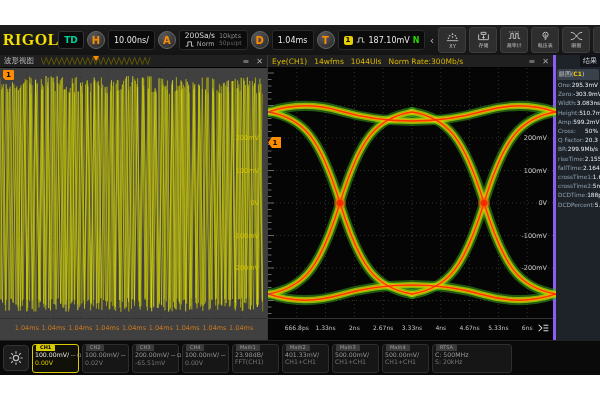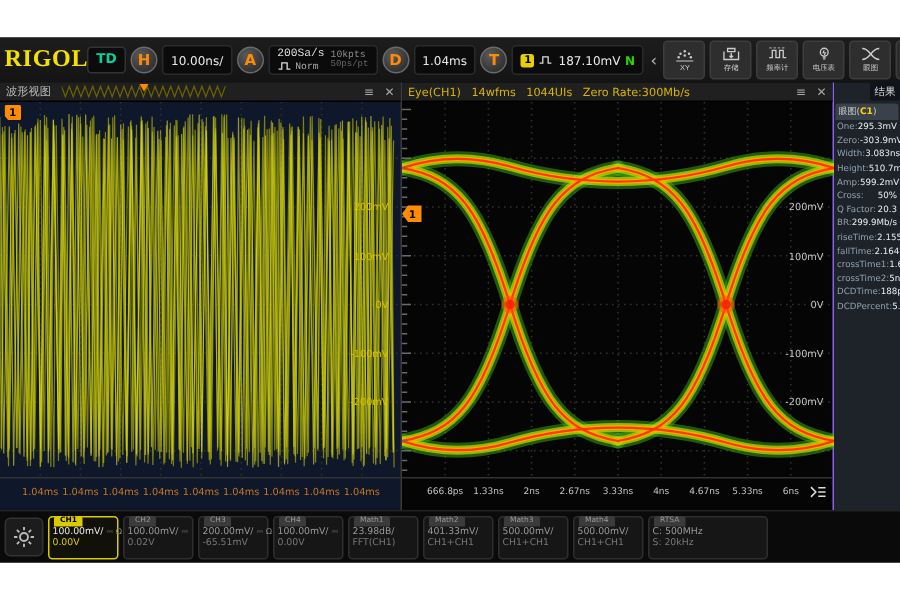--- a/index.html
+++ b/index.html
@@ -7,48 +7,48 @@
   .frame { position:relative; width:600px; height:400px; background:#fff;padding-left:41px; }
   .scope { position:absolute; top:25px; left:0; width:600px; height:350px; background:#000; }
 
   
   .topbar { height:30px; background:linear-gradient(#1d1d1d,#141414); display:flex; align-items:center; padding:0 3px; gap:3px; }
   .logo { color:#f6e000; font-family:"Liberation Serif", serif; font-weight:bold; font-size:16px; letter-spacing:.5px; width:52px; flex:none; }
   .td-badge { width:26px; height:18px; flex:none; background:#0b0b0b; border:1px solid #333; border-radius:3px; color:#00d2a0; font-size:9px; font-weight:bold; display:flex; align-items:center; justify-content:center; }
   .knob { width:18px; height:18px; flex:none; border-radius:50%; background:radial-gradient(circle at 35% 30%, #5a5a5a, #232323); border:1px solid #6a6a6a; color:#ff8c00; font-size:10px; font-weight:bold; display:flex; align-items:center; justify-content:center; }
   .valbox { height:20px; background:#0b0b0b; border:1px solid #2b2b2b; border-radius:3px; color:#e8e8e8; font-size:8px; display:flex; align-items:center; padding:0 5px; white-space:nowrap; }
   .abox { gap:4px; }
-  .acol { display:flex; flex-direction:column; line-height:1.15;font-family:Liberation Mono, monospace; }
+  .acol { display:flex; flex-direction:column; line-height:1.15; }
   .acol .r1 { font-size:7.5px; color:#ddd; }
   .acol .r2 { font-size:6.5px; color:#aaa; display:flex; align-items:flex-end; gap:2px; }
   .acol.dim .r1 { font-size:6.5px; color:#8a8a8a; }
   .acol.dim .r2 { font-size:6px; color:#666; }
   .tbox { gap:3px; }
   .ch1badge { background:#e8d000; color:#000; font-size:7px; font-weight:bold; width:9px; height:9px; border-radius:2px; display:flex; align-items:center; justify-content:center; }
   .t-n { color:#2bd600; font-weight:bold; font-size:8px; }
   .chev { color:#bbb; font-size:11px; flex:none; width:7px; text-align:center; cursor:pointer; }
   #menu-btns { display:flex; gap:3px; flex:none; }
   .menubtn { width:28px; height:26px; background:#2e2e2e; border:1px solid #3d3d3d; border-radius:3px; display:flex; flex-direction:column; align-items:center; justify-content:center; gap:1px; cursor:pointer; }
   .menubtn .ml { font-size:5.5px; color:#ccc; white-space:nowrap; transform:scale(.9); }
 
   
   .main { height:285px; display:flex; }
   .panel-title { height:13px; background:#202020; border-bottom:1px solid #000; display:flex; align-items:center; padding:0 4px; gap:7px; font-size:7.5px; }
   .tb-icon { color:#aaa; font-size:8px; margin-left:auto; cursor:pointer; }
   .tb-icon + .tb-icon { margin-left:0; }
 
-  .wave-panel { width:268px; flex:none; position:relative; border-right:1px solid #3a3a3a; display:flex; flex-direction:column; background:#0f172a; }
+  .wave-panel { width:268px; flex:none; position:relative; border-right:1px solid #3a3a3a; display:flex; flex-direction:column; background:#404040; }
   .wave-title-label { color:#bbb; }
   .wave-plot { position:relative; height:250px; }
   .wave-axis { position:relative; height:22px; border-top:1px solid #333; }
   .wave-ylabel { position:absolute; right:8px; color:#d6c500; font-size:6.5px; }
   .wave-xlabel { position:absolute; top:5px; transform:translateX(-50%); color:#c8781e; font-size:6.5px; white-space:nowrap; }
   .ch-corner-badge { position:absolute; top:2px; left:3px; width:11px; height:10px; background:#ff8c00; color:#000; font-size:7px; font-weight:bold; display:flex; align-items:center; justify-content:center; border-radius:1px; clip-path:polygon(0 0,100% 0,100% 100%,22% 100%,0 72%); }
 
-  .eye-panel { width:288px; flex:none; position:relative; display:flex; flex-direction:column; background:#050505; border-right:1px solid #8b5cf6; }
+  .eye-panel { width:288px; flex:none; position:relative; display:flex; flex-direction:column; background:#050505; border-right:3px solid #8b5cf6; }
   .eye-title-item { color:#d8b400; white-space:nowrap; }
   .eye-plot { position:relative; height:250px; }
   .eye-axis { position:relative; height:22px; border-top:1px solid #333; }
   .eye-ylabel { position:absolute; right:6px; color:#c8c8c8; font-size:6.5px; }
   .eye-xlabel { position:absolute; top:5px; transform:translateX(-50%); color:#c4c4c4; font-size:6px; white-space:nowrap; }
   .eye-menu { position:absolute; right:3px; top:4px; cursor:pointer; }
 
   .results-panel { width:44px; flex:none; background:#1d2329; display:flex; flex-direction:column; }
   .results-title { height:12px; background:#10141a; color:#ddd; font-size:7px; display:flex; align-items:center; justify-content:center;margin-left:24px; }
   .results-tab { margin:2px 1px 1px 1px; background:#39414b; border-radius:2px 2px 0 0; font-size:6px; color:#ccc; padding:1px 2px; white-space:nowrap; cursor:pointer; }
@@ -253,21 +253,21 @@
               <span class="wave-xlabel" style="left: 241.2px;">1.04ms</span>
             </div>
           </div>
       </div>
 
       <div class="eye-panel">
         <div class="panel-title">
           <span class="eye-title-item">Eye(CH1)</span>
           <span class="eye-title-item">14wfms</span>
           <span class="eye-title-item">1044UIs</span>
-          <span class="eye-title-item">Zero Rate:300Mb/s</span>
+          <span class="eye-title-item">Norm Rate:300Mb/s</span>
           <span class="tb-icon">≡</span>
           <span class="tb-icon">✕</span>
         </div>
         <div class="eye-plot">
           <svg id="eye-svg" width="288" height="250" viewBox="0 0 288 250">
             <defs>
               <path id="ptr" d="M0,44 C24,36 48,36 72,43 C96,50 120,53 144,53 C168,53 192,50 216,43 C240,36 264,36 288,44"></path>
               <path id="pbr" d="M0,226 C24,234 48,234 72,227 C96,220 120,217 144,217 C168,217 192,220 216,227 C240,234 264,234 288,226"></path>
               <path id="pf1" d="M0,44 C36,50 52,70 72,135 C92,200 108,220 144,226"></path>
               <path id="pr1" d="M0,226 C36,220 52,200 72,135 C92,70 108,50 144,44"></path>

